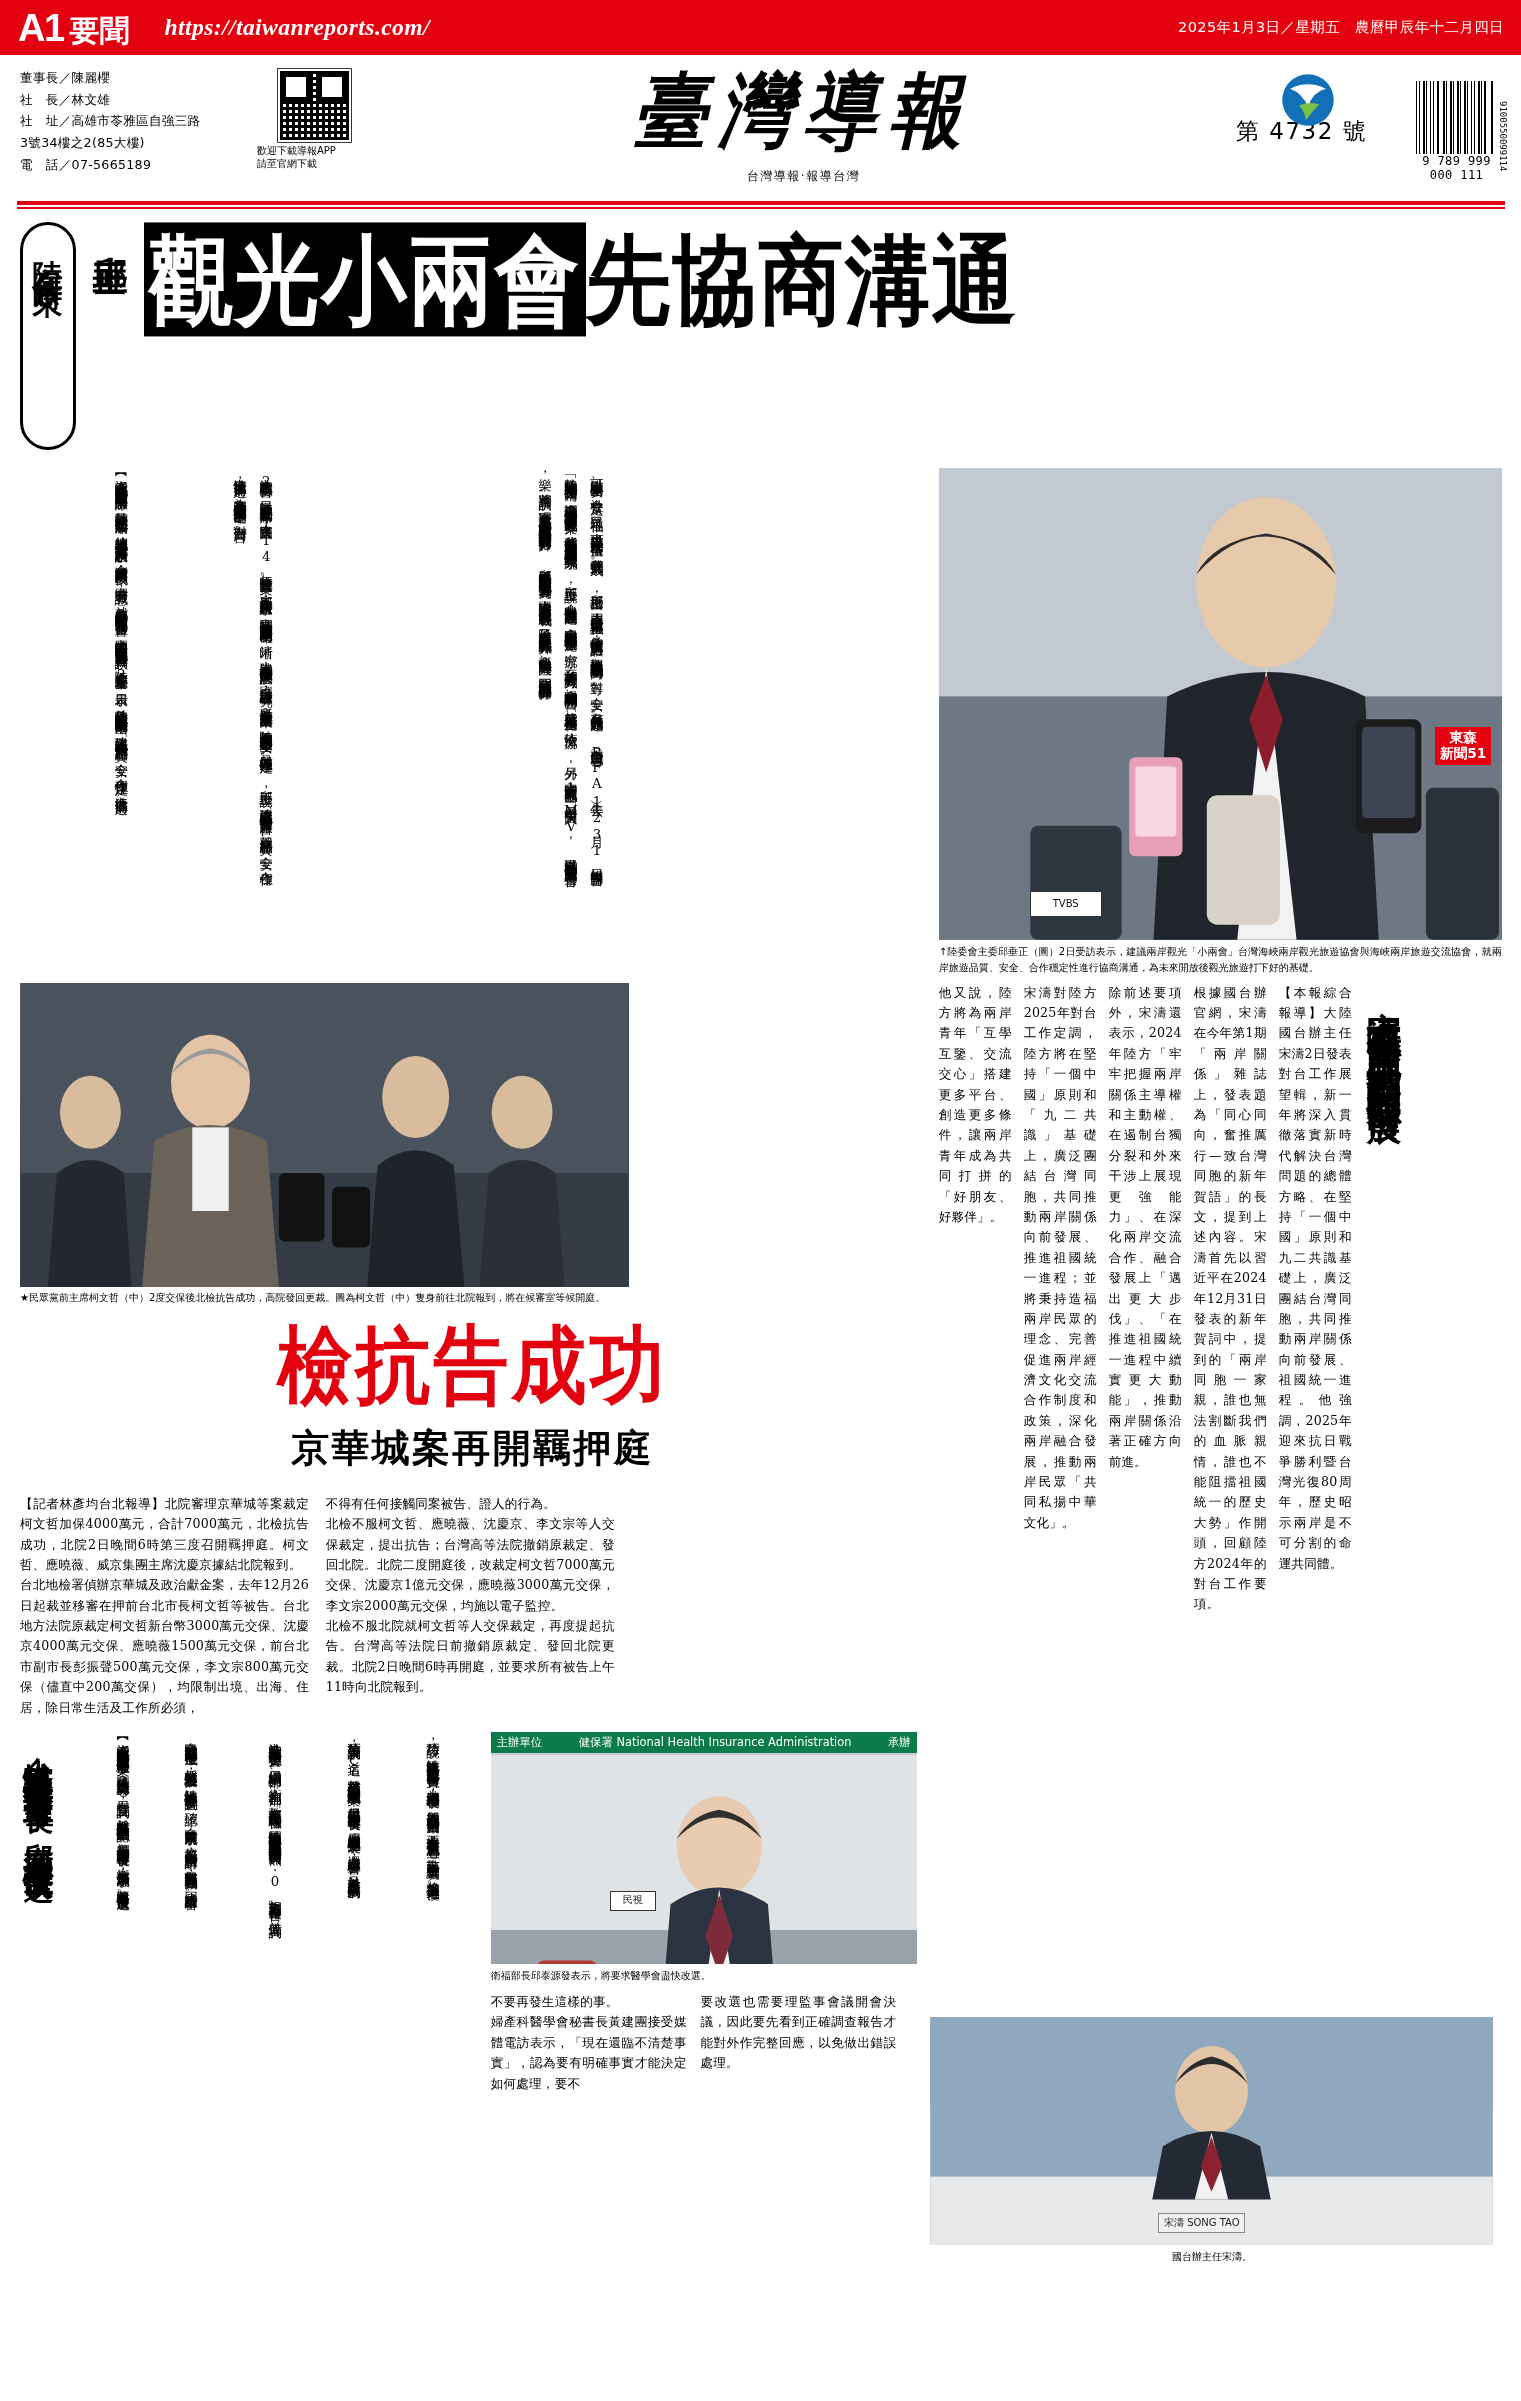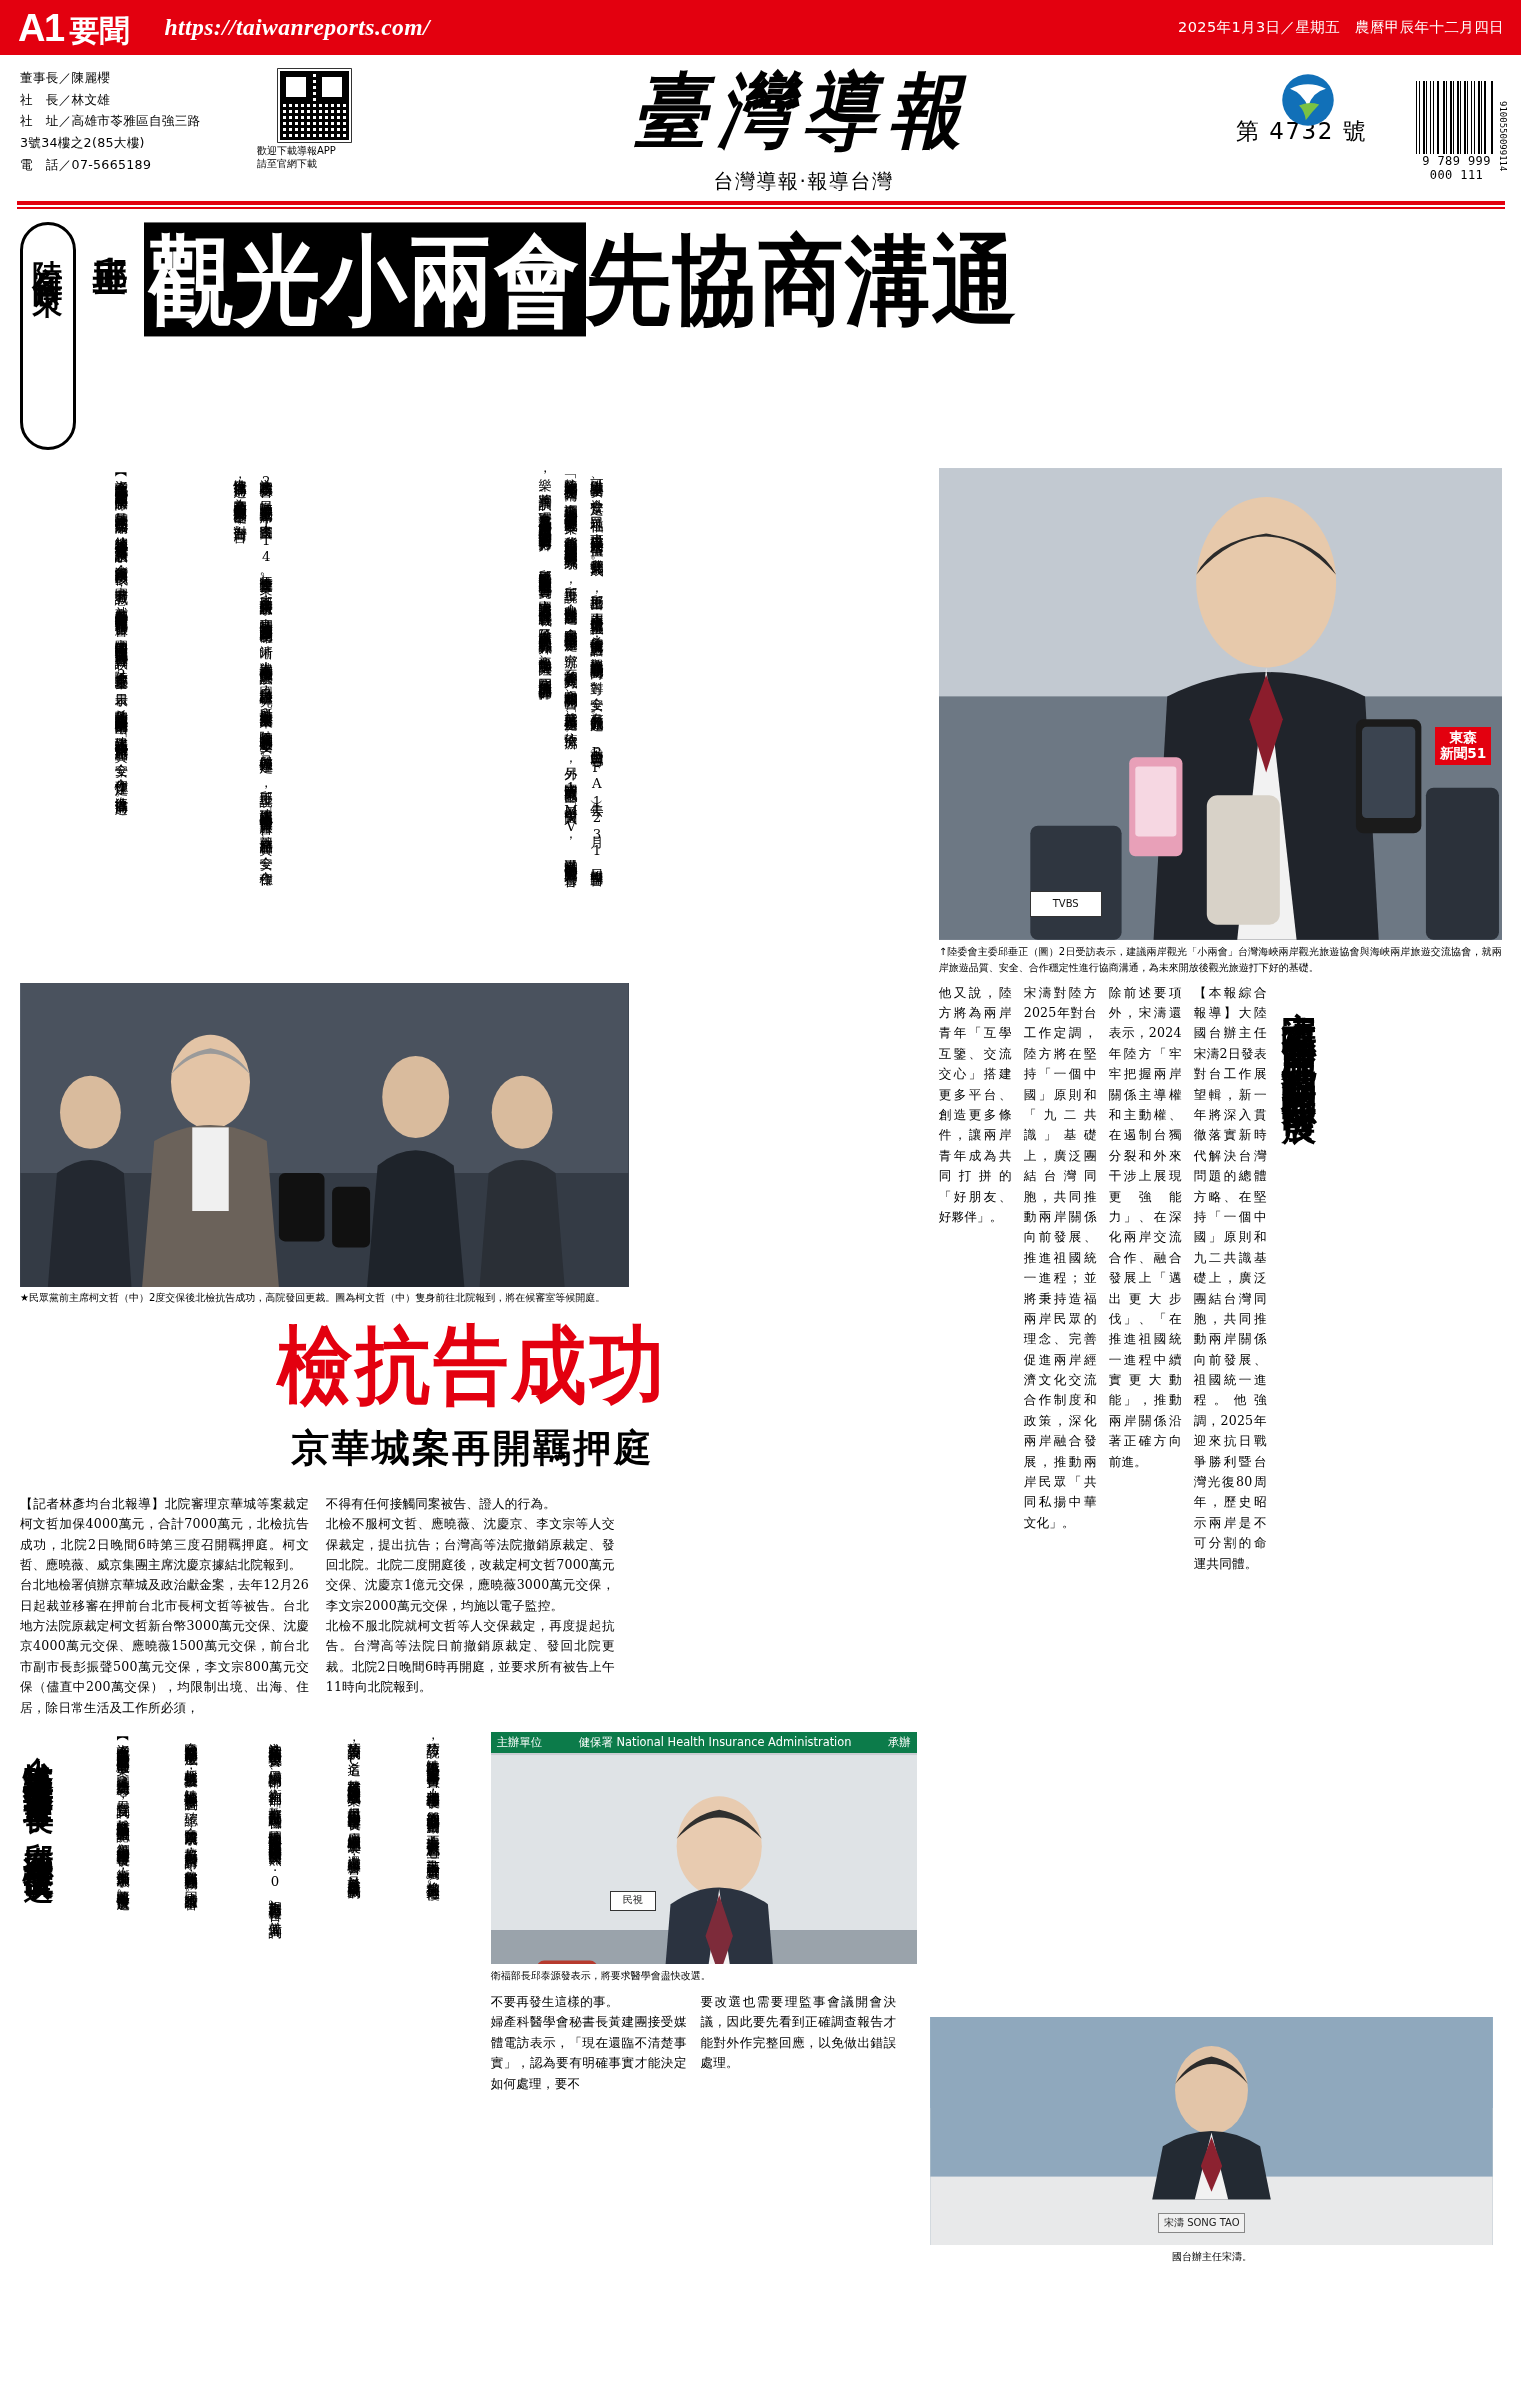--- a/index.html
+++ b/index.html
@@ -96,21 +96,21 @@
     font-family: "DejaVu Serif", serif;
     font-weight: bold;
     font-size: 73px;
     letter-spacing: 12px;
     line-height: 1.05;
     font-style: italic;
     transform: scaleY(1.12);
   }
   .paper-sub {
     font-family: "DejaVu Sans", sans-serif;
-    font-size: 20px;
+    font-size: 12px;
     letter-spacing: 1.5px;
     margin-top: 20px;
   }
   .issue-block {
     width: 175px;
     text-align: left;
     padding-top: 49px;
     font-family: "DejaVu Sans", sans-serif;
   }
   .issue-no { font-size: 23px; letter-spacing: 1.5px; white-space: nowrap; }
@@ -429,20 +429,21 @@
 北檢不服柯文哲、應曉薇、沈慶京、李文宗等人交保裁定，提出抗告；台灣高等法院撤銷原裁定、發回北院。北院二度開庭後，改裁定柯文哲7000萬元交保、沈慶京1億元交保，應曉薇3000萬元交保，李文宗2000萬元交保，均施以電子監控。
 北檢不服北院就柯文哲等人交保裁定，再度提起抗告。台灣高等法院日前撤銷原裁定、發回北院更裁。北院2日晚間6時再開庭，並要求所有被告上午11時向北院報到。</div>
       </div>
     </div>
 
     <div style="width:563px; display:flex; gap:10.7px; align-items:flex-start;">
       <div style="display:flex; gap:12px;">
         <div class="atext" style="width:73px;">他又說，陸方將為兩岸青年「互學互鑒、交流交心」搭建更多平台、創造更多條件，讓兩岸青年成為共同打拼的「好朋友、好夥伴」。</div>
         <div class="atext" style="width:73px;">宋濤對陸方2025年對台工作定調，陸方將在堅持「一個中國」原則和「九二共識」基礎上，廣泛團結台灣同胞，共同推動兩岸關係向前發展、推進祖國統一進程；並將秉持造福兩岸民眾的理念、完善促進兩岸經濟文化交流合作制度和政策，深化兩岸融合發展，推動兩岸民眾「共同私揚中華文化」。</div>
         <div class="atext" style="width:73px;">除前述要項外，宋濤還表示，2024年陸方「牢牢把握兩岸關係主導權和主動權、在遏制台獨分裂和外來干涉上展現更強能力」、在深化兩岸交流合作、融合發展上「邁出更大步伐」、「在推進祖國統一進程中續實更大動能」，推動兩岸關係沿著正確方向前進。</div>
+        <div class="atext" style="width:73px;">根據國台辦官網，宋濤在今年第1期「兩岸關係」雜誌上，發表題為「同心同向，奮推厲行—致台灣同胞的新年賀語」的長文，提到上述內容。宋濤首先以習近平在2024年12月31日發表的新年賀詞中，提到的「兩岸同胞一家親，誰也無法割斷我們的血脈親情，誰也不能阻擋祖國統一的歷史大勢」作開頭，回顧陸方2024年的對台工作要項。</div>
         <div class="atext" style="width:73px;">【本報綜合報導】大陸國台辦主任宋濤2日發表對台工作展望輯，新一年將深入貫徹落實新時代解決台灣問題的總體方略、在堅持「一個中國」原則和九二共識基礎上，廣泛團結台灣同胞，共同推動兩岸關係向前發展、祖國統一進程。他強調，2025年迎來抗日戰爭勝利暨台灣光復80周年，歷史昭示兩岸是不可分割的命運共同體。</div>
       </div>
       <div class="vhead" style="height:594px;">宋濤呼籲台灣同胞共同推動兩岸關係向前發展</div>
     </div>
   </div>
 
   <div class="cols" style="gap:13.7px; padding-top:13.7px;">
 
     <div style="width:457px; display:flex; gap:9px; align-items:flex-start;">
       <div class="vhead vhead-red" style="height:533px; font-size:30px; letter-spacing:3.8px; color:#000;">台大性騷擾教授任醫學會理事長　邱泰源要求盡快改選</div>

